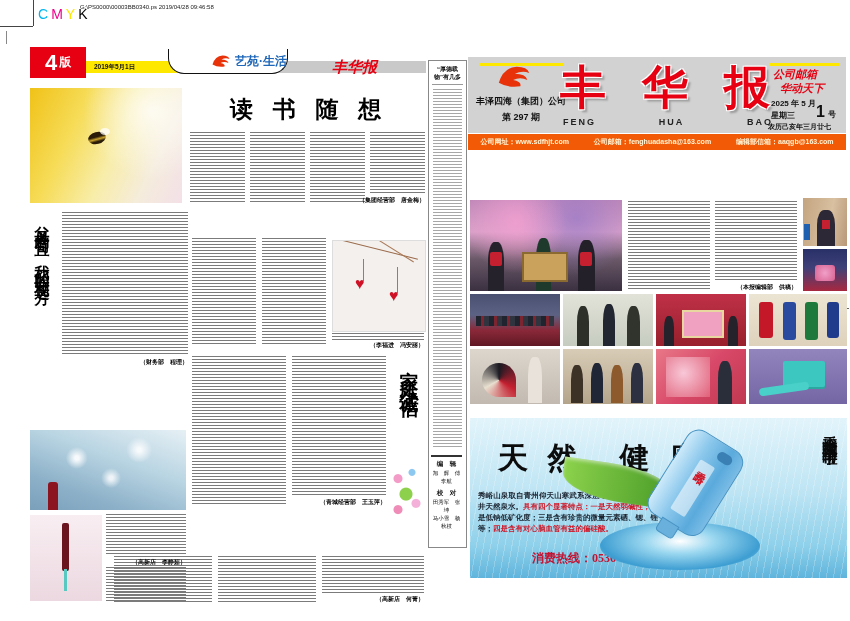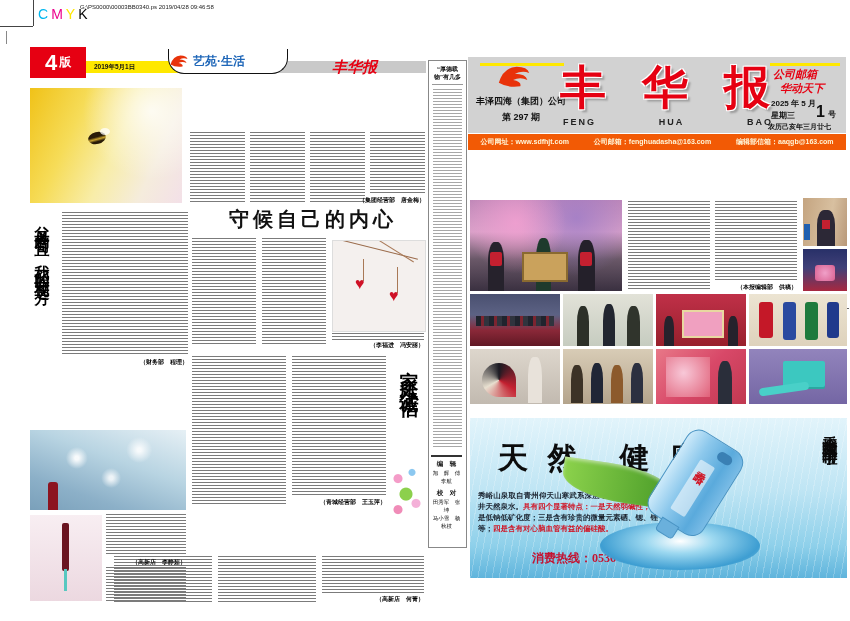--- a/index.html
+++ b/index.html
@@ -36,45 +36,45 @@
 
   <div class="abs" style="left:0;top:0;width:467px;height:621px;">
 
     <div class="abs" style="left:86px;top:61px;width:340px;height:12px;background:#ffe800;"></div>
     <div class="abs" style="left:252px;top:61px;width:174px;height:12px;background:#c9c9c9;"></div>
     <div class="abs" style="left:30px;top:47px;width:56px;height:31px;background:#e60012;color:#fff;display:flex;align-items:center;justify-content:center;">
       <span style="font-size:22px;font-weight:900;">4</span>
       <span style="font-size:12px;font-weight:bold;margin-left:2px;">版</span>
     </div>
     <div class="abs" style="left:94px;top:63px;font-size:6.5px;font-weight:bold;color:#111;">2019年5月1日</div>
-    <div class="abs" style="left:168px;top:49px;width:118px;height:24px;background:#fff;border:1.5px solid #111;border-top:none;border-radius:0 0 16px 16px;display:flex;align-items:center;justify-content:flex-start;gap:4px;">
+    <div class="abs" style="left:168px;top:49px;width:118px;height:24px;background:#fff;border:1.5px solid #111;border-top:none;border-radius:0 0 16px 16px;display:flex;align-items:center;justify-content:flex-end;gap:4px;">
       <svg width="20" height="14" viewBox="0 0 40 28">
           <path d="M3 21 Q8 4 23 3 Q35 3 37 10 Q29 7 21 11 Q33 11 35 18 Q27 14 19 18 Q29 20 27 25 Q13 27 3 21Z" fill="#e8320a"></path>
         </svg>
       <span style="font-size:12px;font-weight:900;color:#1e66b8;">艺苑·生活</span>
     </div>
     <div class="abs serif" style="left:332px;top:58px;font-size:15px;font-weight:900;color:#e60012;font-style:italic;">丰华报</div>
 
     <div class="photo" style="left:30px;top:88px;width:152px;height:115px;background:
         radial-gradient(circle at 80% 20%, rgba(255,255,255,.8), transparent 45%),
         linear-gradient(115deg,#f0c218 0%,#f6dc58 30%,#f8eda8 55%,#f5ecdc 78%,#f3e0e8 100%);">
       <div class="abs" style="left:58px;top:44px;width:18px;height:12px;border-radius:50%;background:linear-gradient(180deg,#2a1c08 40%,#caa32c 60%,#2a1c08 80%);transform:rotate(-15deg);"></div>
       <div class="abs" style="left:70px;top:40px;width:10px;height:7px;border-radius:50%;background:rgba(255,255,255,.75);"></div>
     </div>
+    <div class="abs serif" style="left:192px;top:94px;width:234px;text-align:center;font-size:23px;font-weight:900;letter-spacing:7px;color:#000;">读 书 随 想</div>
     <div class="greek" style="left:190px;top:132px;width:55px;height:72px;"></div>
     <div class="greek" style="left:250px;top:132px;width:55px;height:72px;"></div>
     <div class="greek" style="left:310px;top:132px;width:55px;height:72px;"></div>
     <div class="greek" style="left:370px;top:132px;width:55px;height:62px;"></div>
     <div class="byline" style="left:345px;top:196px;width:80px;">（集团经营部　唐金梅）</div>
 
     <div class="vtitle serif" style="left:32px;top:214px;height:300px;font-size:15px;letter-spacing:4px;color:#000;">父母的苟且，我们的诗和远方</div>
     <div class="greek" style="left:62px;top:212px;width:126px;height:142px;"></div>
     <div class="byline" style="left:62px;top:358px;width:126px;">（财务部　程理）</div>
 
-    <div class="abs serif" style="left:200px;top:206px;width:226px;text-align:center;font-size:20px;font-weight:900;letter-spacing:4px;">守候自己的内心</div>
     <div class="greek" style="left:192px;top:238px;width:64px;height:108px;"></div>
     <div class="greek" style="left:262px;top:238px;width:64px;height:108px;"></div>
     <div class="photo" style="left:332px;top:240px;width:92px;height:90px;background:#f4f0ee;border:1px solid #ddd;">
       <div class="abs" style="left:6px;top:8px;width:80px;height:1px;background:#9a6a4a;transform:rotate(14deg);"></div>
       <div class="abs" style="left:16px;top:2px;width:70px;height:1px;background:#a87856;transform:rotate(32deg);"></div>
       <div class="abs" style="left:30px;top:18px;width:1px;height:22px;background:#a87856;"></div>
       <div class="abs" style="left:64px;top:26px;width:1px;height:26px;background:#a87856;"></div>
       <span class="abs" style="left:22px;top:34px;color:#cf1126;font-size:16px;">♥</span>
       <span class="abs" style="left:56px;top:46px;color:#cf1126;font-size:16px;">♥</span>
     </div>

